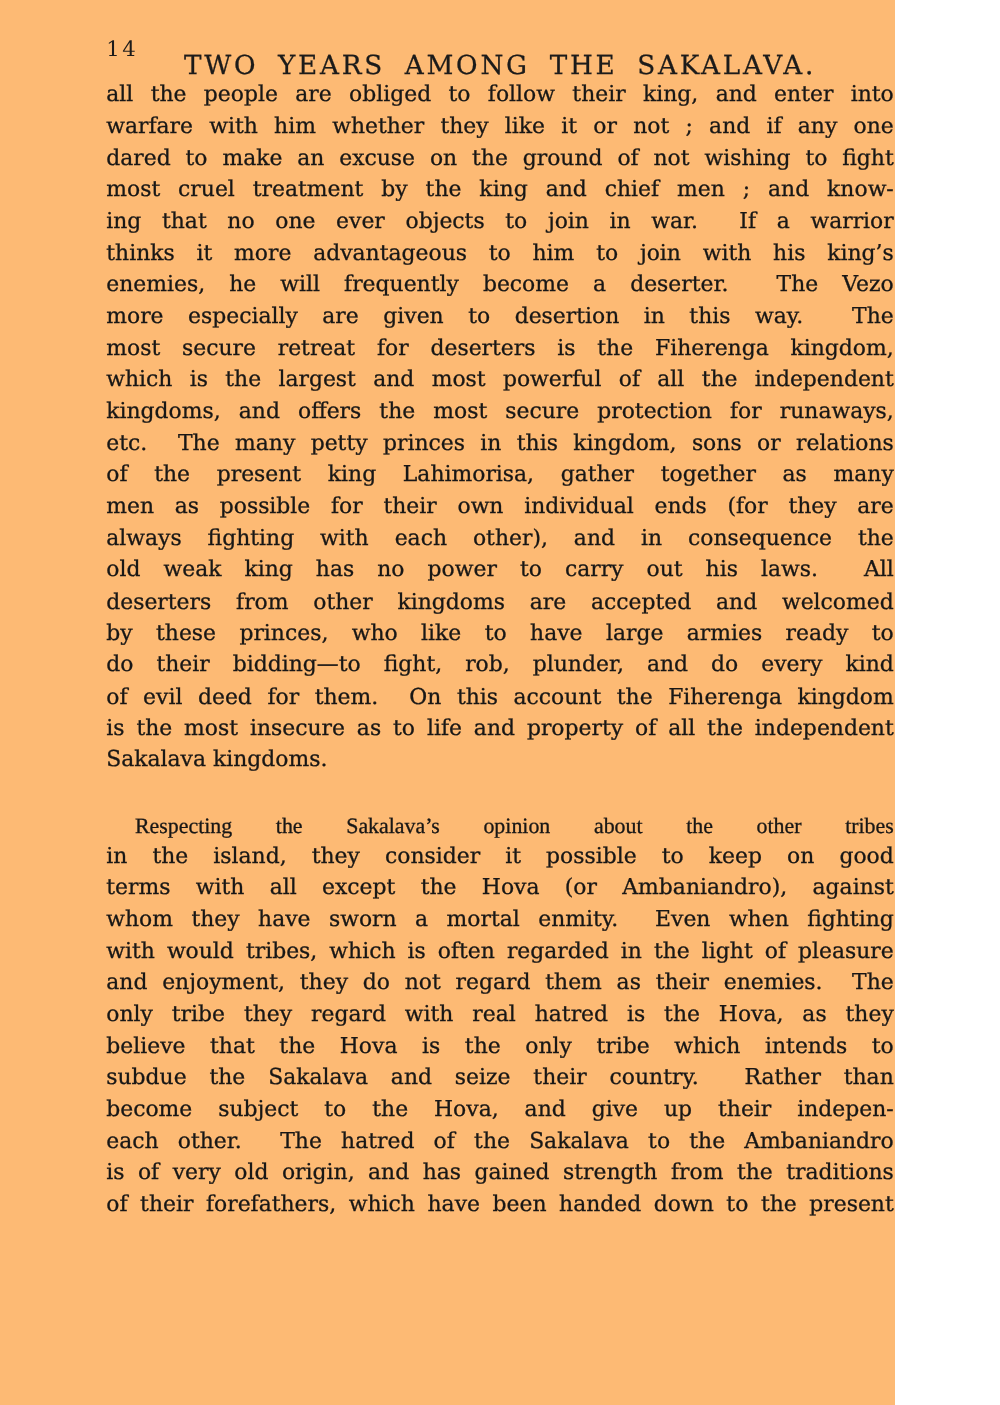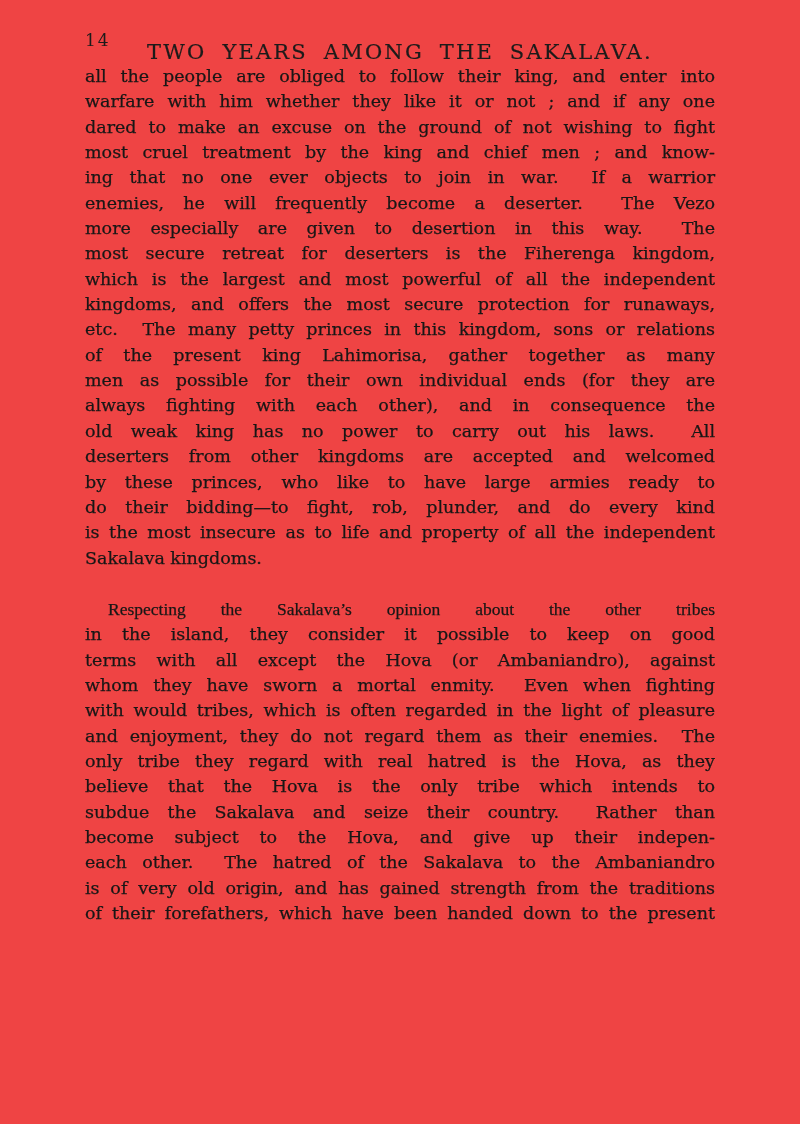--- a/index.html
+++ b/index.html
@@ -2,23 +2,23 @@
 <html><head>
 <meta charset="utf-8">
 <style>
   html, body {
     margin: 0;
     padding: 0;
     background: #ffffff;
   }
   .page {
     position: relative;
-    width: 800px;
+    width: 716px;
     height: 1124px;
-    background: #ef4444;
+    background: #fdba74;
     overflow: hidden;
     font-family: "DejaVu Serif", "Liberation Serif", serif;
     color: #181716;
   }
   .page-header {
     position: absolute;
     top: 28px;
     left: 85px;
     width: 630px;
     height: 22px;
@@ -79,33 +79,35 @@
   </div>
 
   <div class="text-block">
 
   <div class="paragraph">
         <div class="line">all the people are obliged to follow their king, and enter into</div>
         <div class="line">warfare with him whether they like it or not ; and if any one</div>
         <div class="line">dared to make an excuse on the ground of not wishing to fight</div>
         <div class="line">most cruel treatment by the king and chief men ; and know-</div>
         <div class="line">ing that no one ever objects to join in war.&nbsp; If a warrior</div>
+        <div class="line">thinks it more advantageous to him to join with his king’s</div>
         <div class="line">enemies, he will frequently become a deserter.&nbsp; The Vezo</div>
         <div class="line">more especially are given to desertion in this way.&nbsp; The</div>
         <div class="line">most secure retreat for deserters is the Fiherenga kingdom,</div>
         <div class="line">which is the largest and most powerful of all the independent</div>
         <div class="line">kingdoms, and offers the most secure protection for runaways,</div>
         <div class="line">etc.&nbsp; The many petty princes in this kingdom, sons or relations</div>
         <div class="line">of the present king Lahimorisa, gather together as many</div>
         <div class="line">men as possible for their own individual ends (for they are</div>
         <div class="line">always fighting with each other), and in consequence the</div>
         <div class="line">old weak king has no power to carry out his laws.&nbsp; All</div>
         <div class="line">deserters from other kingdoms are accepted and welcomed</div>
         <div class="line">by these princes, who like to have large armies ready to</div>
         <div class="line">do their bidding—to fight, rob, plunder, and do every kind</div>
+        <div class="line">of evil deed for them.&nbsp; On this account the Fiherenga kingdom</div>
         <div class="line">is the most insecure as to life and property of all the independent</div>
         <div class="line unjustified">Sakalava kingdoms.</div>
       </div>
       <div class="paragraph">
         <div class="line indent">Respecting the Sakalava’s opinion about the other tribes</div>
         <div class="line">in the island, they consider it possible to keep on good</div>
         <div class="line">terms with all except the Hova (or Ambaniandro), against</div>
         <div class="line">whom they have sworn a mortal enmity.&nbsp; Even when fighting</div>
         <div class="line">with would tribes, which is often regarded in the light of pleasure</div>
         <div class="line">and enjoyment, they do not regard them as their enemies.&nbsp; The</div>

